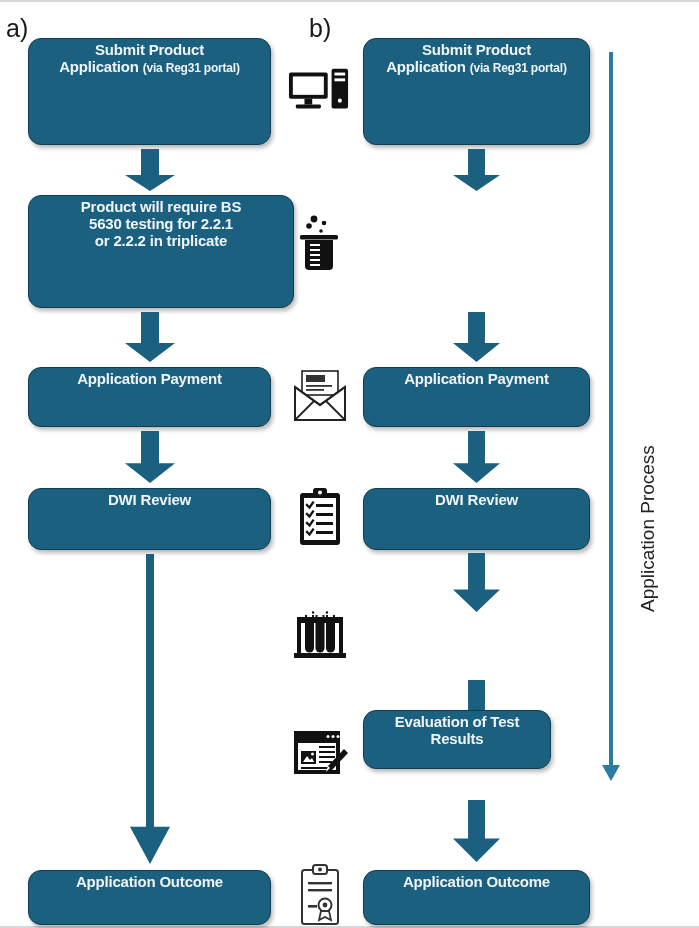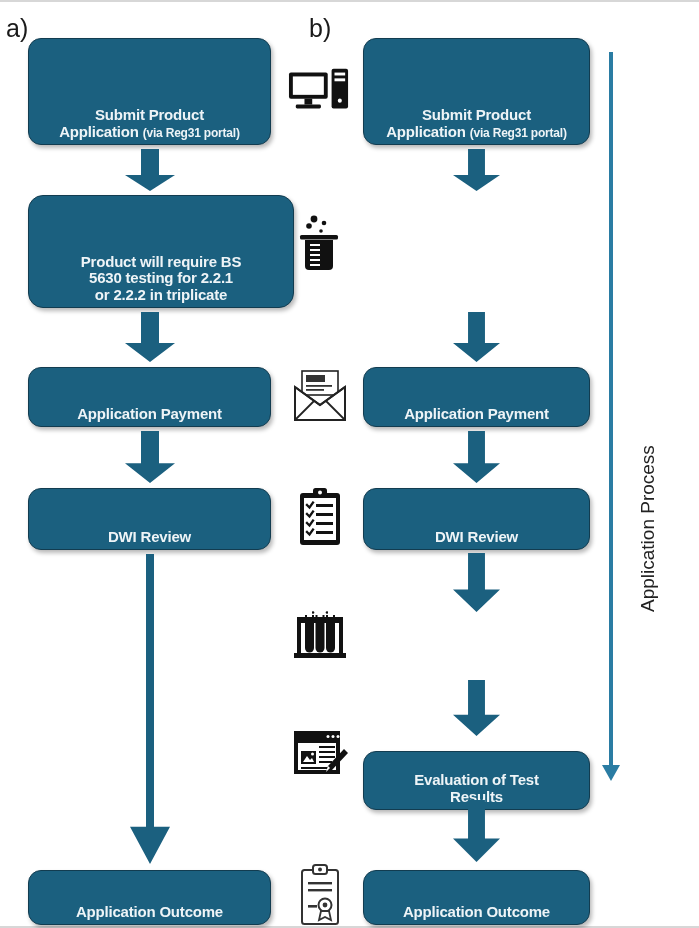--- a/index.html
+++ b/index.html
@@ -29,21 +29,21 @@
   }
 
   
   .box{
     position:absolute;
     background:#1b607f;
     border:1.5px solid #123c50;
     border-radius:13px;
     box-shadow:2px 3px 4px rgba(0,0,0,.28);
     display:flex;
-    align-items:flex-end;
+    align-items:flex-start;
     justify-content:center;
     text-align:center;
     box-sizing:border-box;
     padding:3px 8px;
   }
   .box .txt{
     color:#eef4f7;
     font-weight:bold;
     font-size:15px;
     line-height:1.12;
@@ -116,21 +116,21 @@
   <div class="box" style="left:28px;top:36px;width:243px;height:107px;">
     <div class="txt">
       <span>Submit Product</span><br>
       <span>Application</span>
       <span class="small">(via Reg31 portal)</span>
     </div>
   </div>
 
   <div class="arrow down" style="left:125px;top:147px;width:50px;height:42px;"></div>
 
-  <div class="box" style="left:28px;top:193px;width:266px;height:113px;border-radius:15px;">
+  <div class="box" style="left:28px;top:193px;width:266px;height:113px;">
     <div class="txt">
       <span>Product will require BS</span><br>
       <span>5630 testing for 2.2.1</span><br>
       <span>or 2.2.2 in triplicate</span>
     </div>
   </div>
 
   <div class="arrow down" style="left:125px;top:310px;width:50px;height:50px;"></div>
 
   <div class="box" style="left:28px;top:365px;width:243px;height:60px;">
@@ -299,21 +299,21 @@
         <rect x="9" y="38" width="30" height="2"></rect>
       </g>
 
       <g>
         <path d="M52 20 L56 24 L40 41 L34 43 L36 37 Z" fill="#111"></path>
         <path d="M34 43 L36 37 L38 39 Z" fill="#fff"></path>
       </g>
     </svg>
   </div>
 
-  <div class="box" style="left:363px;top:749px;width:227px;height:59px;">
+  <div class="box" style="left:363px;top:708px;width:188px;height:59px;">
     <div class="txt">
       <span>Evaluation of Test</span><br>
       <span>Results</span>
     </div>
   </div>
 
   <div class="arrow down" style="left:453px;top:798px;width:47px;height:62px;"></div>
 
   <div class="icon" style="left:297px;top:861px;width:46px;height:64px;">
     <svg viewBox="0 0 44 62" width="44" height="62">

